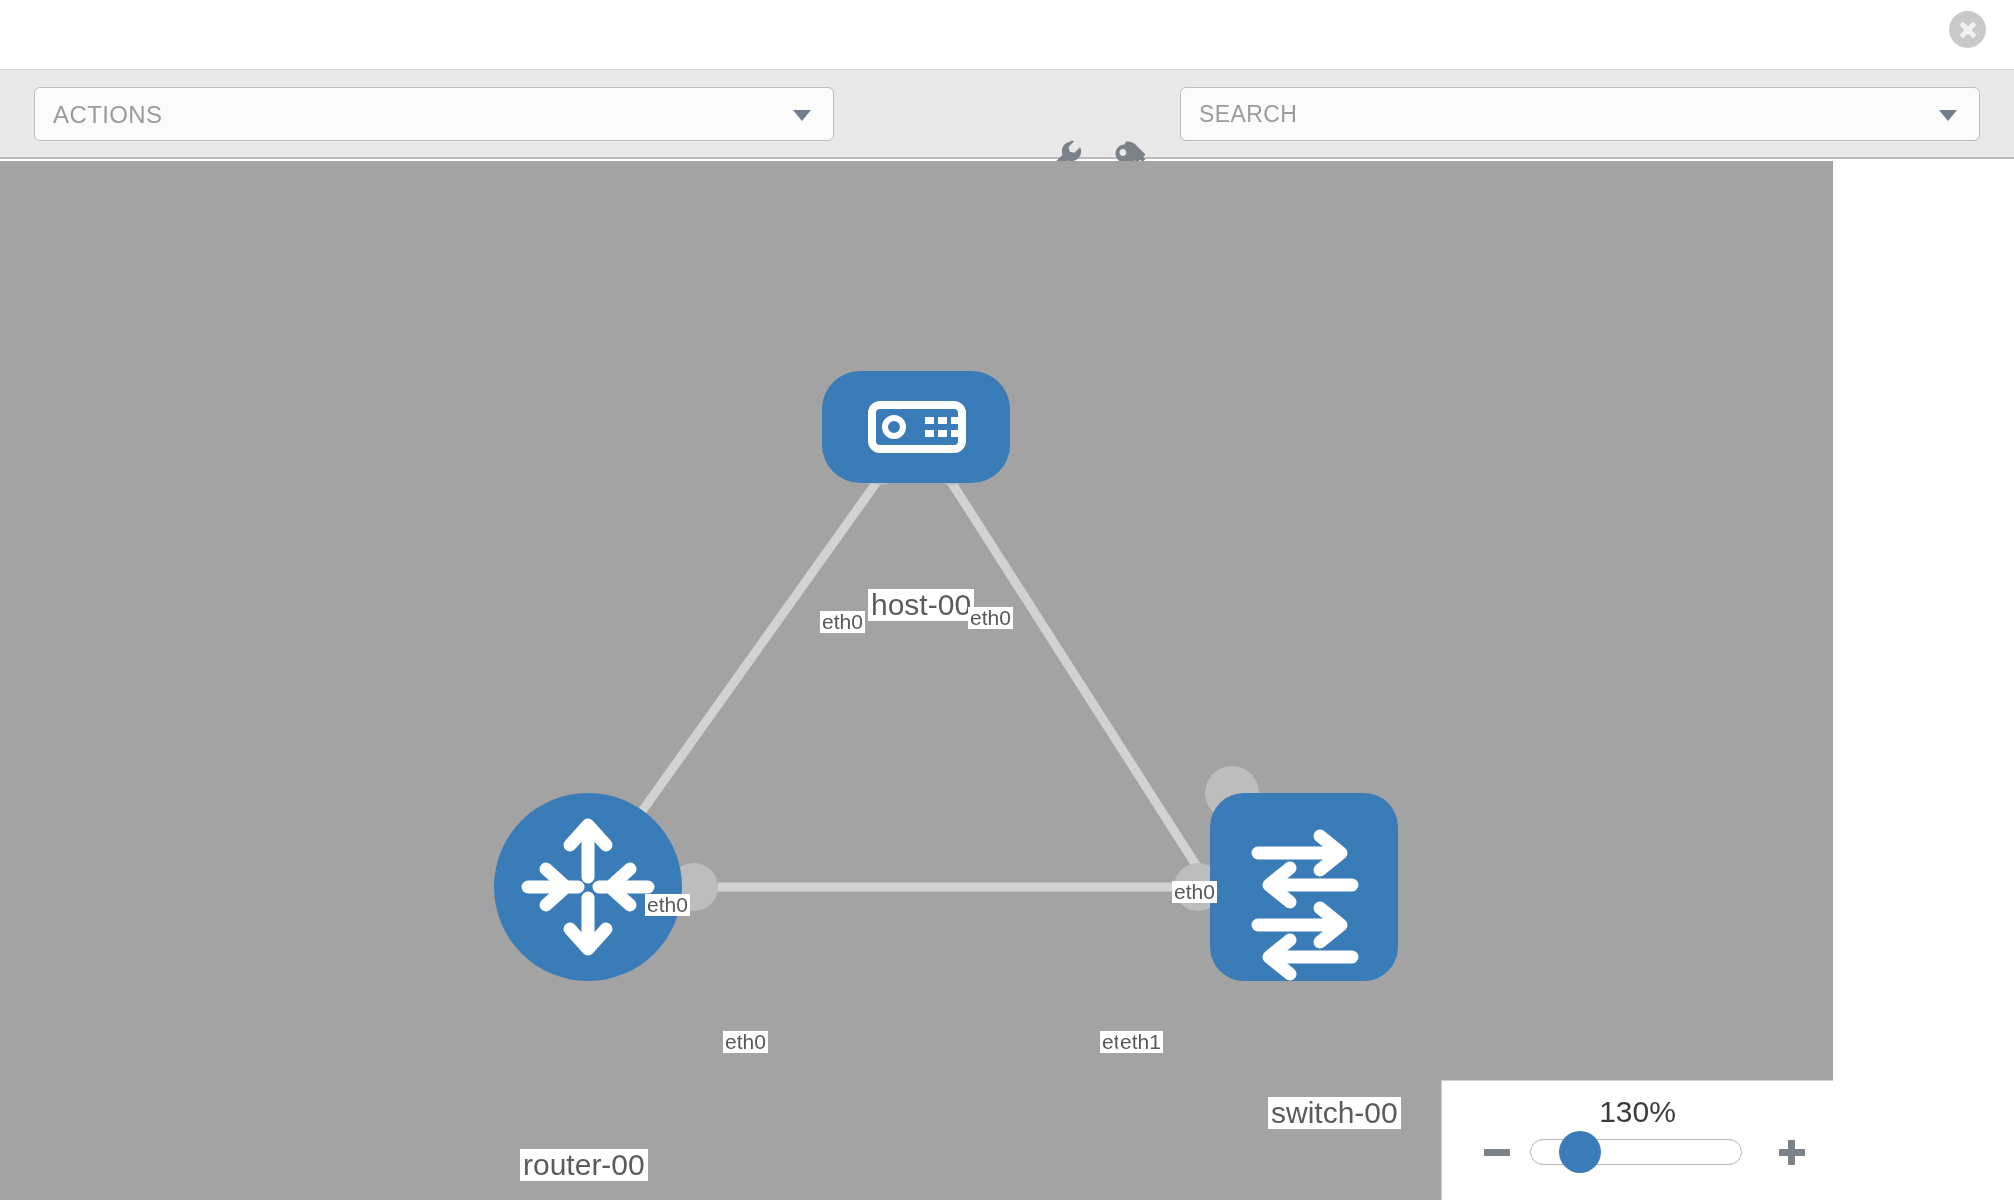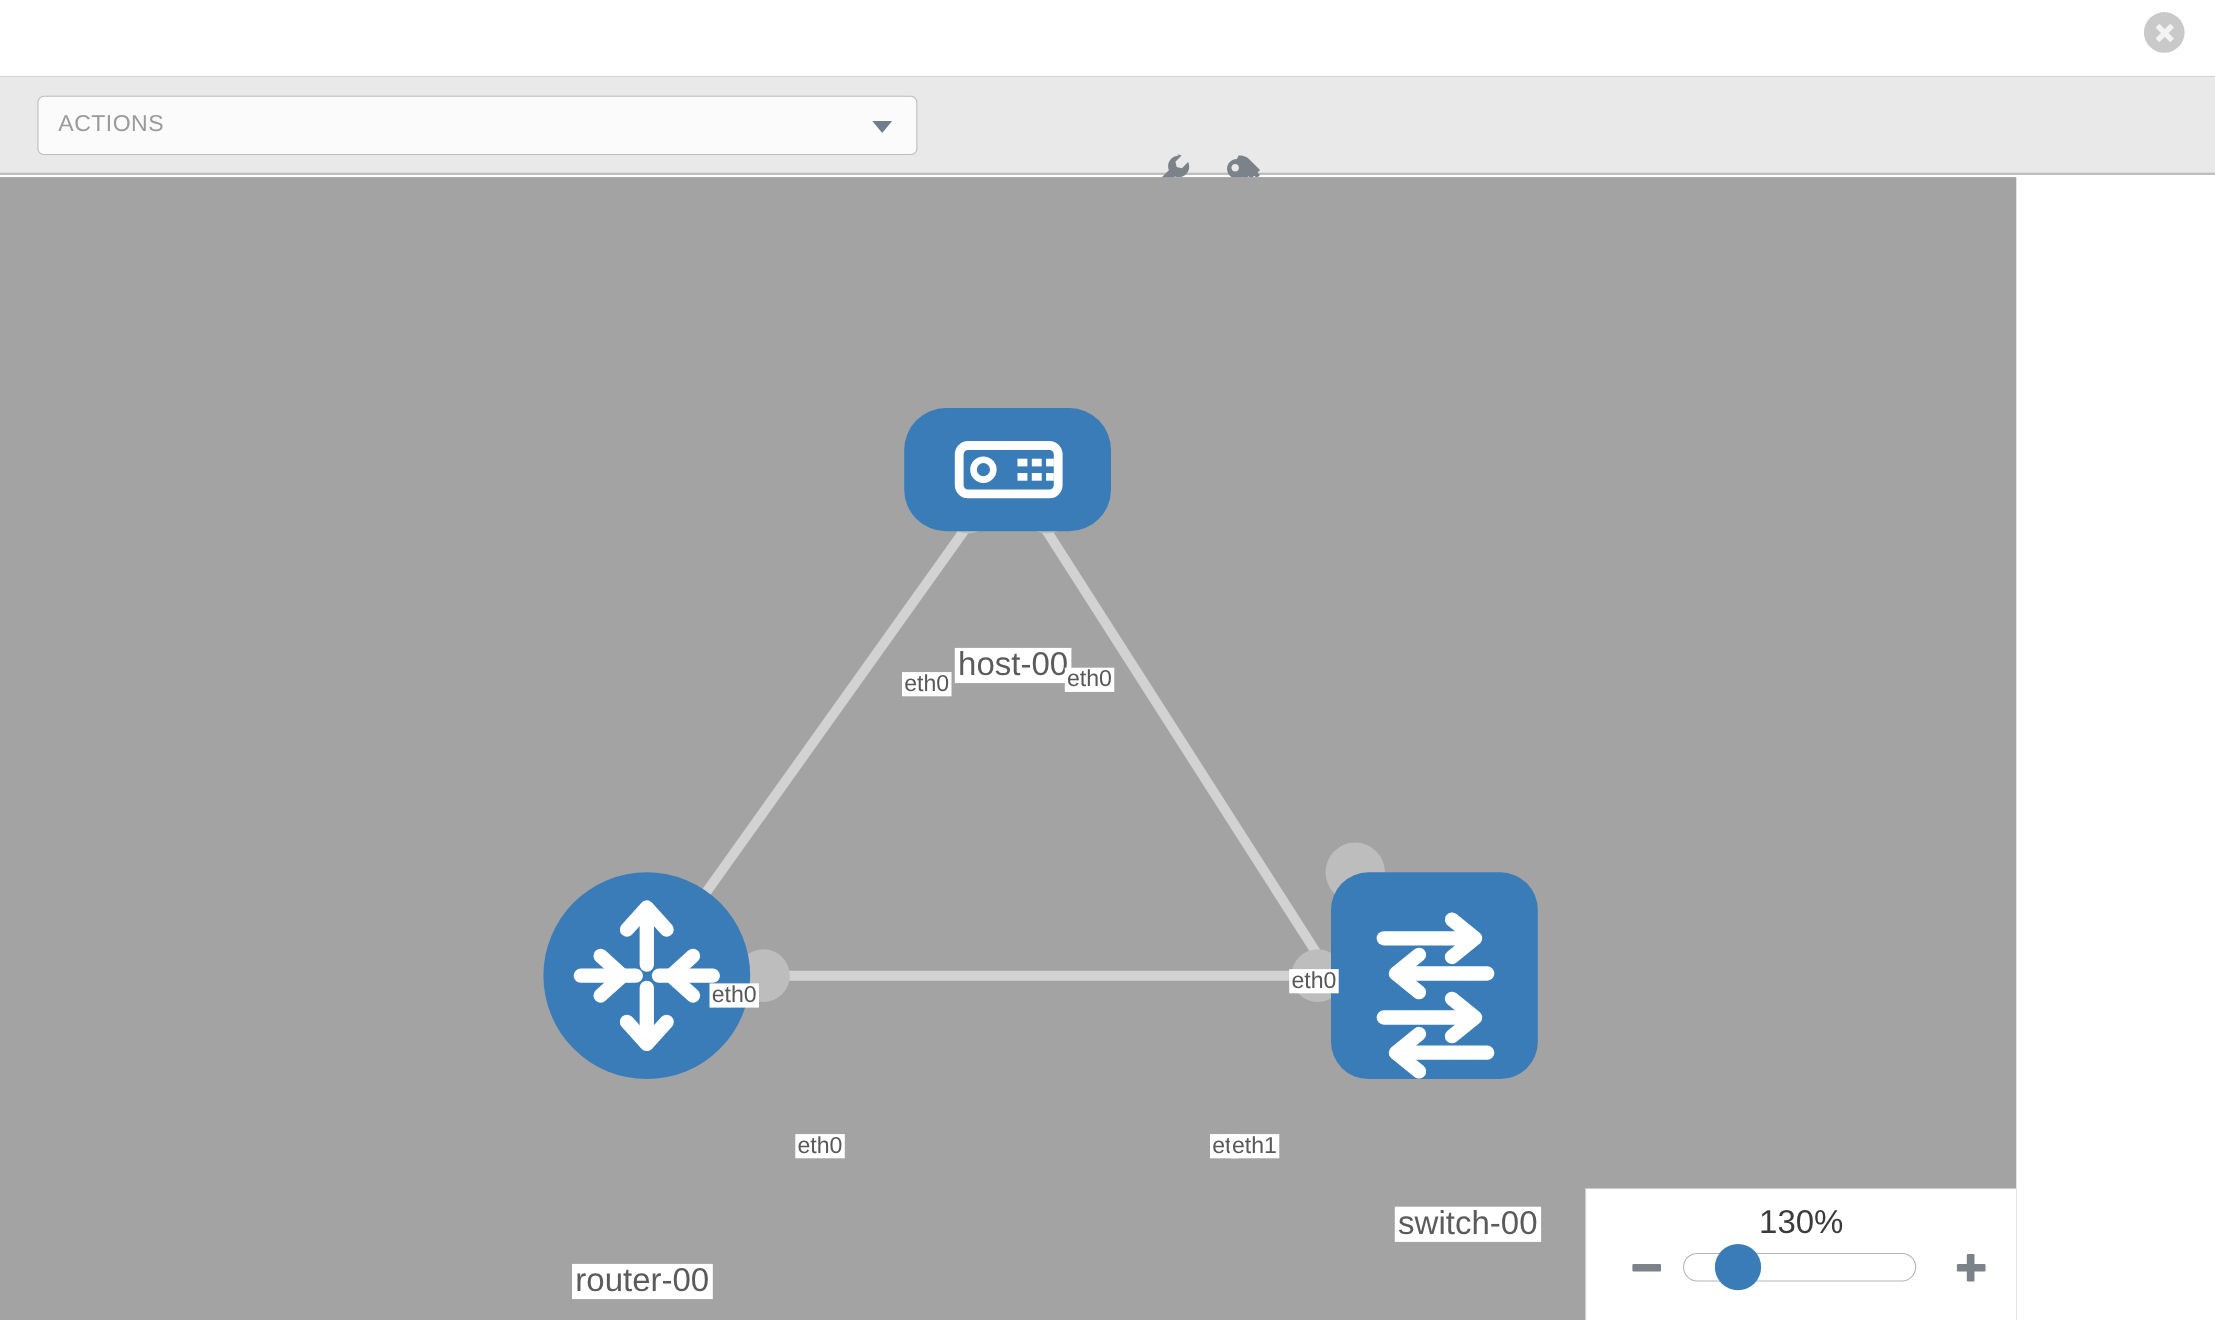--- a/index.html
+++ b/index.html
@@ -63,21 +63,21 @@
     left: 34px; top: 17px;
     width: 800px; height: 54px;
     background: #fbfbfb;
     border: 1px solid #bdbdbd;
     border-radius: 6px;
     cursor: pointer;
   }
   .actions-label {
     position: absolute;
     left: 18px; top: 13px;
-    font-size: 21px;
+    font-size: 24px;
     color: #9b9b9b;
     letter-spacing: .4px;
   }
   .caret {
     position: absolute;
     right: 22px; top: 50%;
     margin-top: -4px;
     width: 0; height: 0;
     border-left: 9px solid transparent;
     border-right: 9px solid transparent;
@@ -222,20 +222,24 @@
         <path d="M31.5 6.5c-5.3 0-9.6 4.3-9.6 9.6 0 1.3.25 2.5.7 3.6L9.2 32.9c-1.3 1.3-1.3 3.4 0 4.7l1.1 1.1c1.3 1.3 3.4 1.3 4.7 0l13.1-13.2c1.05.42 2.2.65 3.4.65 5.3 0 9.6-4.3 9.6-9.6 0-1.55-.37-3.0-1.02-4.3l-5.6 5.6-4.8-1.1-1.1-4.8 5.6-5.6c-1.3-.63-2.75-.95-4.28-.95z" fill="#7b828a"></path>
       </svg>
     </div>
 
     <div class="tool-icon key">
       <svg viewBox="0 0 46 46" xmlns="http://www.w3.org/2000/svg">
         <path d="M16.5 9.5c-5.0 0-9.0 4.0-9.0 9.0s4.0 9.0 9.0 9.0c1.9 0 3.65-.58 5.1-1.58l2.3 2.3 3.0-3.0 2.5 2.5 2.9-2.9 2.2 2.2 2.9-2.9-2.2-2.2 2.3-2.3-10.3-10.3c-1.0-1.0-2.4-1.8-4.2-2.3-1.9-.52-3.9-.6-5.0-.6zm-1.6 4.6c1.9 0 3.4 1.5 3.4 3.4s-1.5 3.4-3.4 3.4-3.4-1.5-3.4-3.4 1.5-3.4 3.4-3.4z" fill="#7b828a"></path>
       </svg>
     </div>
 
+    <div class="search-box">
+      <input class="search-input" type="text" placeholder="SEARCH" style="">
+      <span class="caret"></span>
+    </div>
   </div>
 
   <div class="canvas">
 
     <svg class="topology-svg" viewBox="0 0 2014 1039" xmlns="http://www.w3.org/2000/svg">
 
       <g>
         <line x1="916" y1="266" x2="588" y2="726" stroke="#d2d2d2" stroke-width="9"></line>
         <line x1="916" y1="266" x2="1210" y2="726" stroke="#d2d2d2" stroke-width="9"></line>
         <line x1="588" y1="726" x2="1210" y2="726" stroke="#d2d2d2" stroke-width="9"></line>

